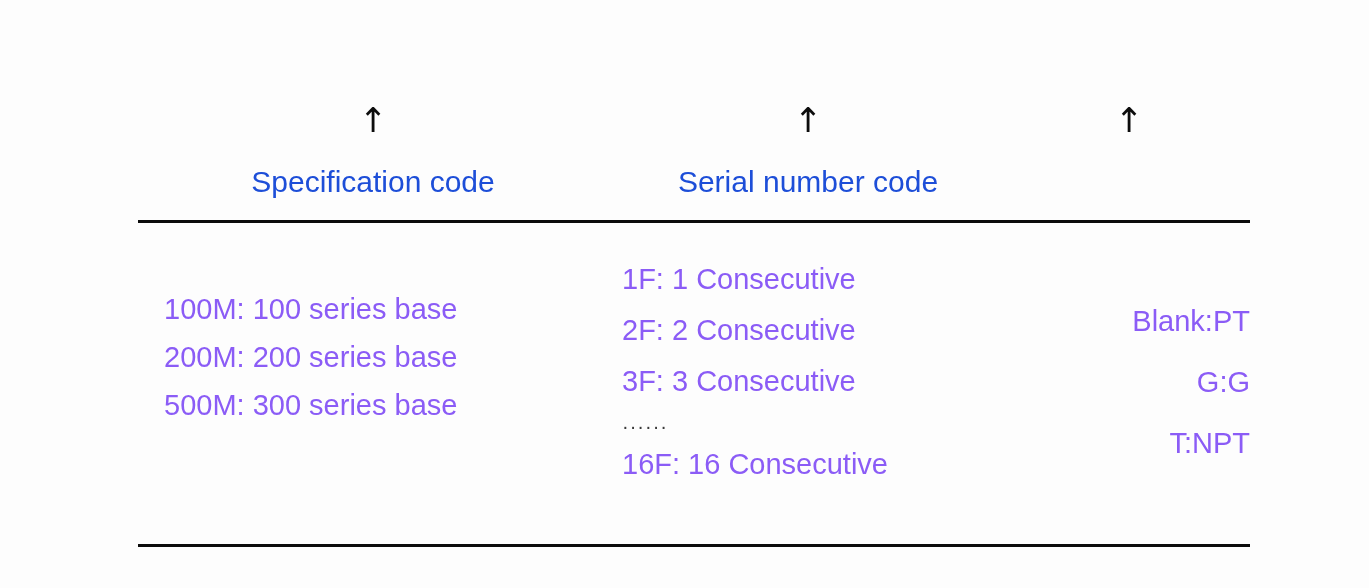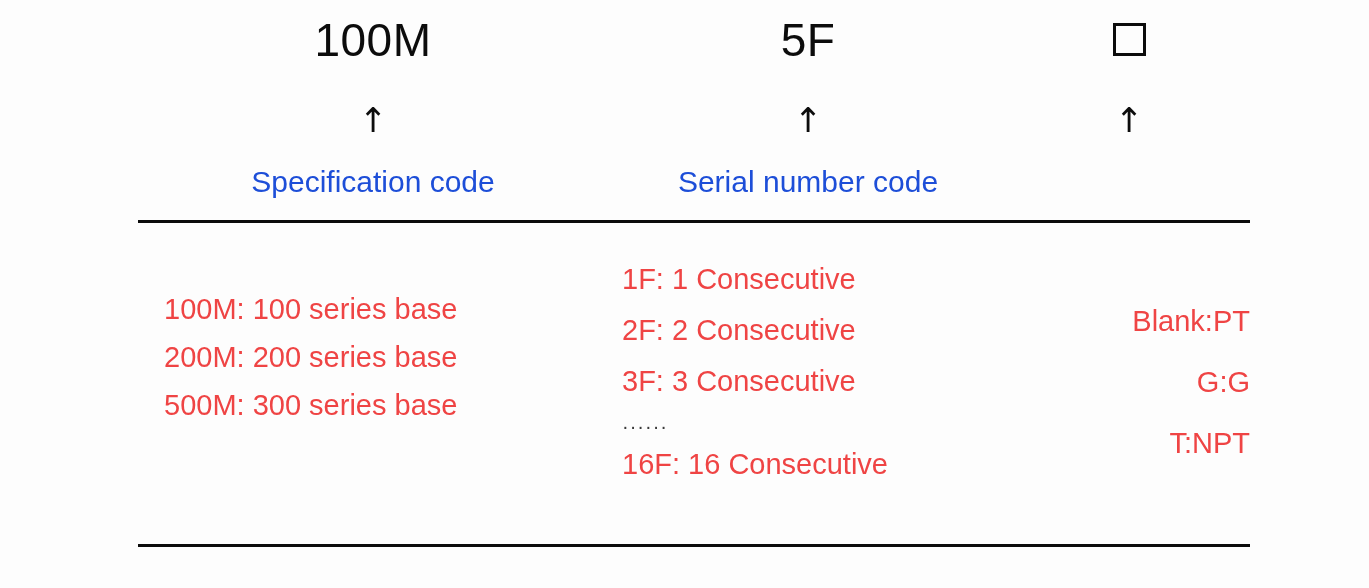--- a/index.html
+++ b/index.html
@@ -117,21 +117,21 @@
     position: absolute;
     top: 0;
   }
   .body-spec   { left: 26px;  width: 430px; }
   .body-serial { left: 484px; width: 390px; }
   .body-thread { left: 897px; width: 215px; }
 
   .entry {
     font-size: 29px;
     line-height: 30px;
-    color: #ef4444;
+    color: #8b5cf6;
     white-space: nowrap;
   }
 
   
   .body-spec   .entry { margin-bottom: 18px; }
   .body-serial .entry { margin-bottom: 21px; }
   .body-thread .entry { margin-bottom: 31px; text-align: right; }
 
   .body-spec   { padding-top: 68px; }
   .body-serial { padding-top: 38px; }
@@ -144,31 +144,20 @@
     color: #3a3a3a;
     margin-bottom: 14px;
     margin-top: 10px;
   }
 </style>
 </head>
 <body>
 
 <div class="sheet">
 
-  <div class="code-row">
-    <div class="col col-spec">
-      <span class="code-part">100M</span>
-    </div>
-    <div class="col col-serial">
-      <span class="code-part">5F</span>
-    </div>
-    <div class="col col-thread">
-      <span class="code-square"></span>
-    </div>
-  </div>
 
   <div class="arrow-row">
     <div class="col col-spec">
       <span class="arrow-glyph">↑</span>
     </div>
     <div class="col col-serial">
       <span class="arrow-glyph">↑</span>
     </div>
     <div class="col col-thread">
       <span class="arrow-glyph">↑</span>

